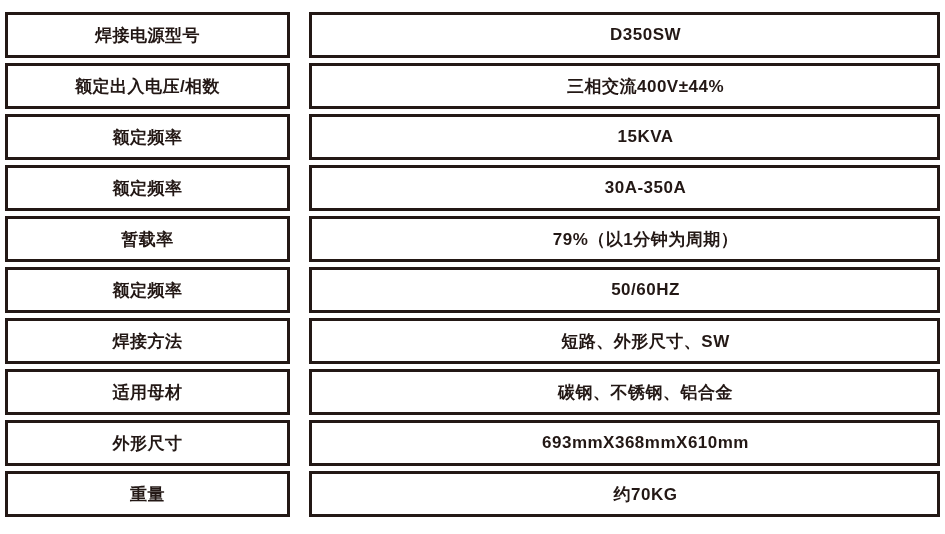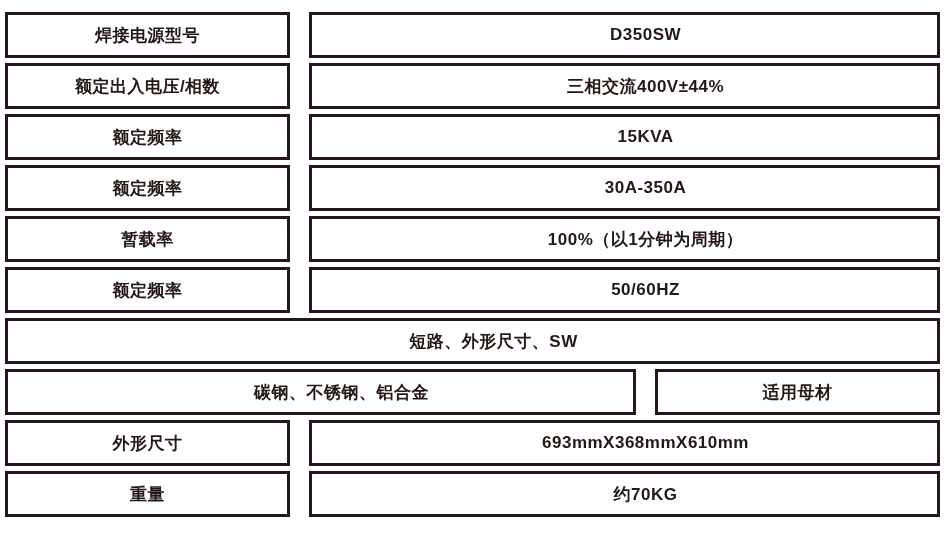--- a/index.html
+++ b/index.html
@@ -81,45 +81,48 @@
           <span>30A-350A</span>
         </div>
     </div>
 
 
     <div class="spec-row">
       <div class="cell label-cell">
           <span>暂载率</span>
         </div>
       <div class="cell value-cell">
-          <span>100%（以1分钟为周期）</span>
+          <span>79%（以1分钟为周期）</span>
         </div>
     </div>
 
     <div class="spec-row">
       <div class="cell label-cell">
           <span>额定频率</span>
         </div>
       <div class="cell value-cell">
           <span>50/60HZ</span>
         </div>
     </div>
 
     <div class="spec-row">
+      <div class="cell label-cell">
+          <span>焊接方法</span>
+        </div>
       <div class="cell value-cell">
           <span>短路、外形尺寸、SW</span>
         </div>
     </div>
 
     <div class="spec-row">
+      <div class="cell label-cell">
+          <span>适用母材</span>
+        </div>
       <div class="cell value-cell">
           <span>碳钢、不锈钢、铝合金</span>
-        </div>
-      <div class="cell label-cell">
-          <span>适用母材</span>
         </div>
     </div>
 
     <div class="spec-row">
       <div class="cell label-cell">
           <span>外形尺寸</span>
         </div>
       <div class="cell value-cell">
           <span>693mmX368mmX610mm</span>
         </div>

